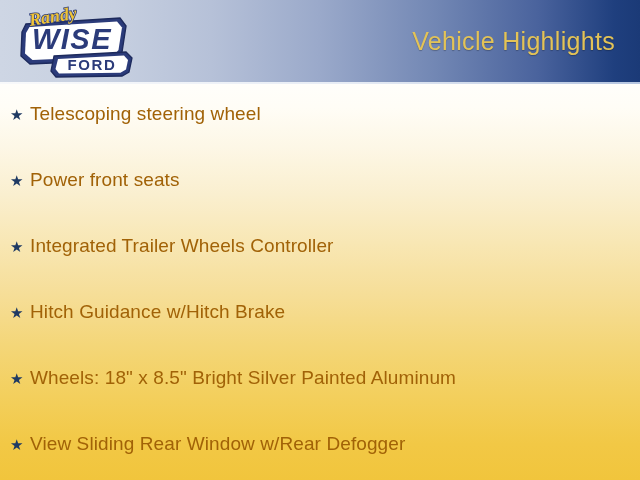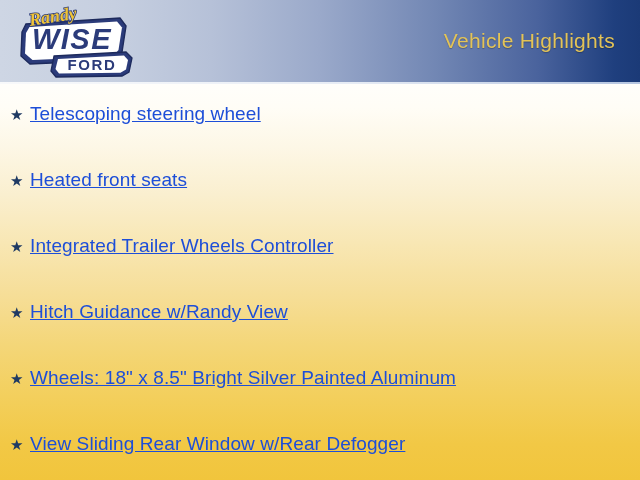--- a/index.html
+++ b/index.html
@@ -43,21 +43,21 @@
     height: 2px;
     background: linear-gradient(to right,
                 rgba(255,255,255,0.85) 0%,
                 rgba(240,244,250,0.9) 55%,
                 rgba(190,205,230,0.95) 100%);
   }
   .header-title {
     position: absolute;
     right: 25px;
     top: 28px;
-    font-size: 21px;
+    font-size: 25px;
     line-height: 26px;
     letter-spacing: 0.3px;
     color: #e3c357;
     white-space: nowrap;
     text-shadow: 0 1px 1px rgba(0,0,0,0.25);
   }
 
   
   .logo {
     position: absolute;
@@ -109,23 +109,22 @@
     display: inline-block;
     width: 20px;
     font-size: 15px;
     line-height: 20px;
     color: #1f3a63;
     flex: 0 0 20px;
   }
   .item .label {
     font-size: 19px;
     line-height: 24px;
-    color: #1d4ed8;
+    color: #a16207;
     letter-spacing: 0.1px;
-    text-decoration: underline;
   }
 
   .item.i0 { top: 18px; }
   .item.i1 { top: 84px; }
   .item.i2 { top: 150px; }
   .item.i3 { top: 216px; }
   .item.i4 { top: 282px; }
   .item.i5 { top: 348px; }
 </style>
 </head>
@@ -157,29 +156,29 @@
 
   <div class="body-area"></div>
 
   <ul class="list">
     <li class="item i0">
       <span class="star">★</span>
       <span class="label">Telescoping steering wheel</span>
     </li>
     <li class="item i1">
       <span class="star">★</span>
-      <span class="label">Heated front seats</span>
+      <span class="label">Power front seats</span>
     </li>
     <li class="item i2">
       <span class="star">★</span>
       <span class="label">Integrated Trailer Wheels Controller</span>
     </li>
     <li class="item i3">
       <span class="star">★</span>
-      <span class="label">Hitch Guidance w/Randy View</span>
+      <span class="label">Hitch Guidance w/Hitch Brake</span>
     </li>
     <li class="item i4">
       <span class="star">★</span>
       <span class="label">Wheels: 18" x 8.5" Bright Silver Painted Aluminum</span>
     </li>
     <li class="item i5">
       <span class="star">★</span>
       <span class="label">View Sliding Rear Window w/Rear Defogger</span>
     </li>
   </ul>

